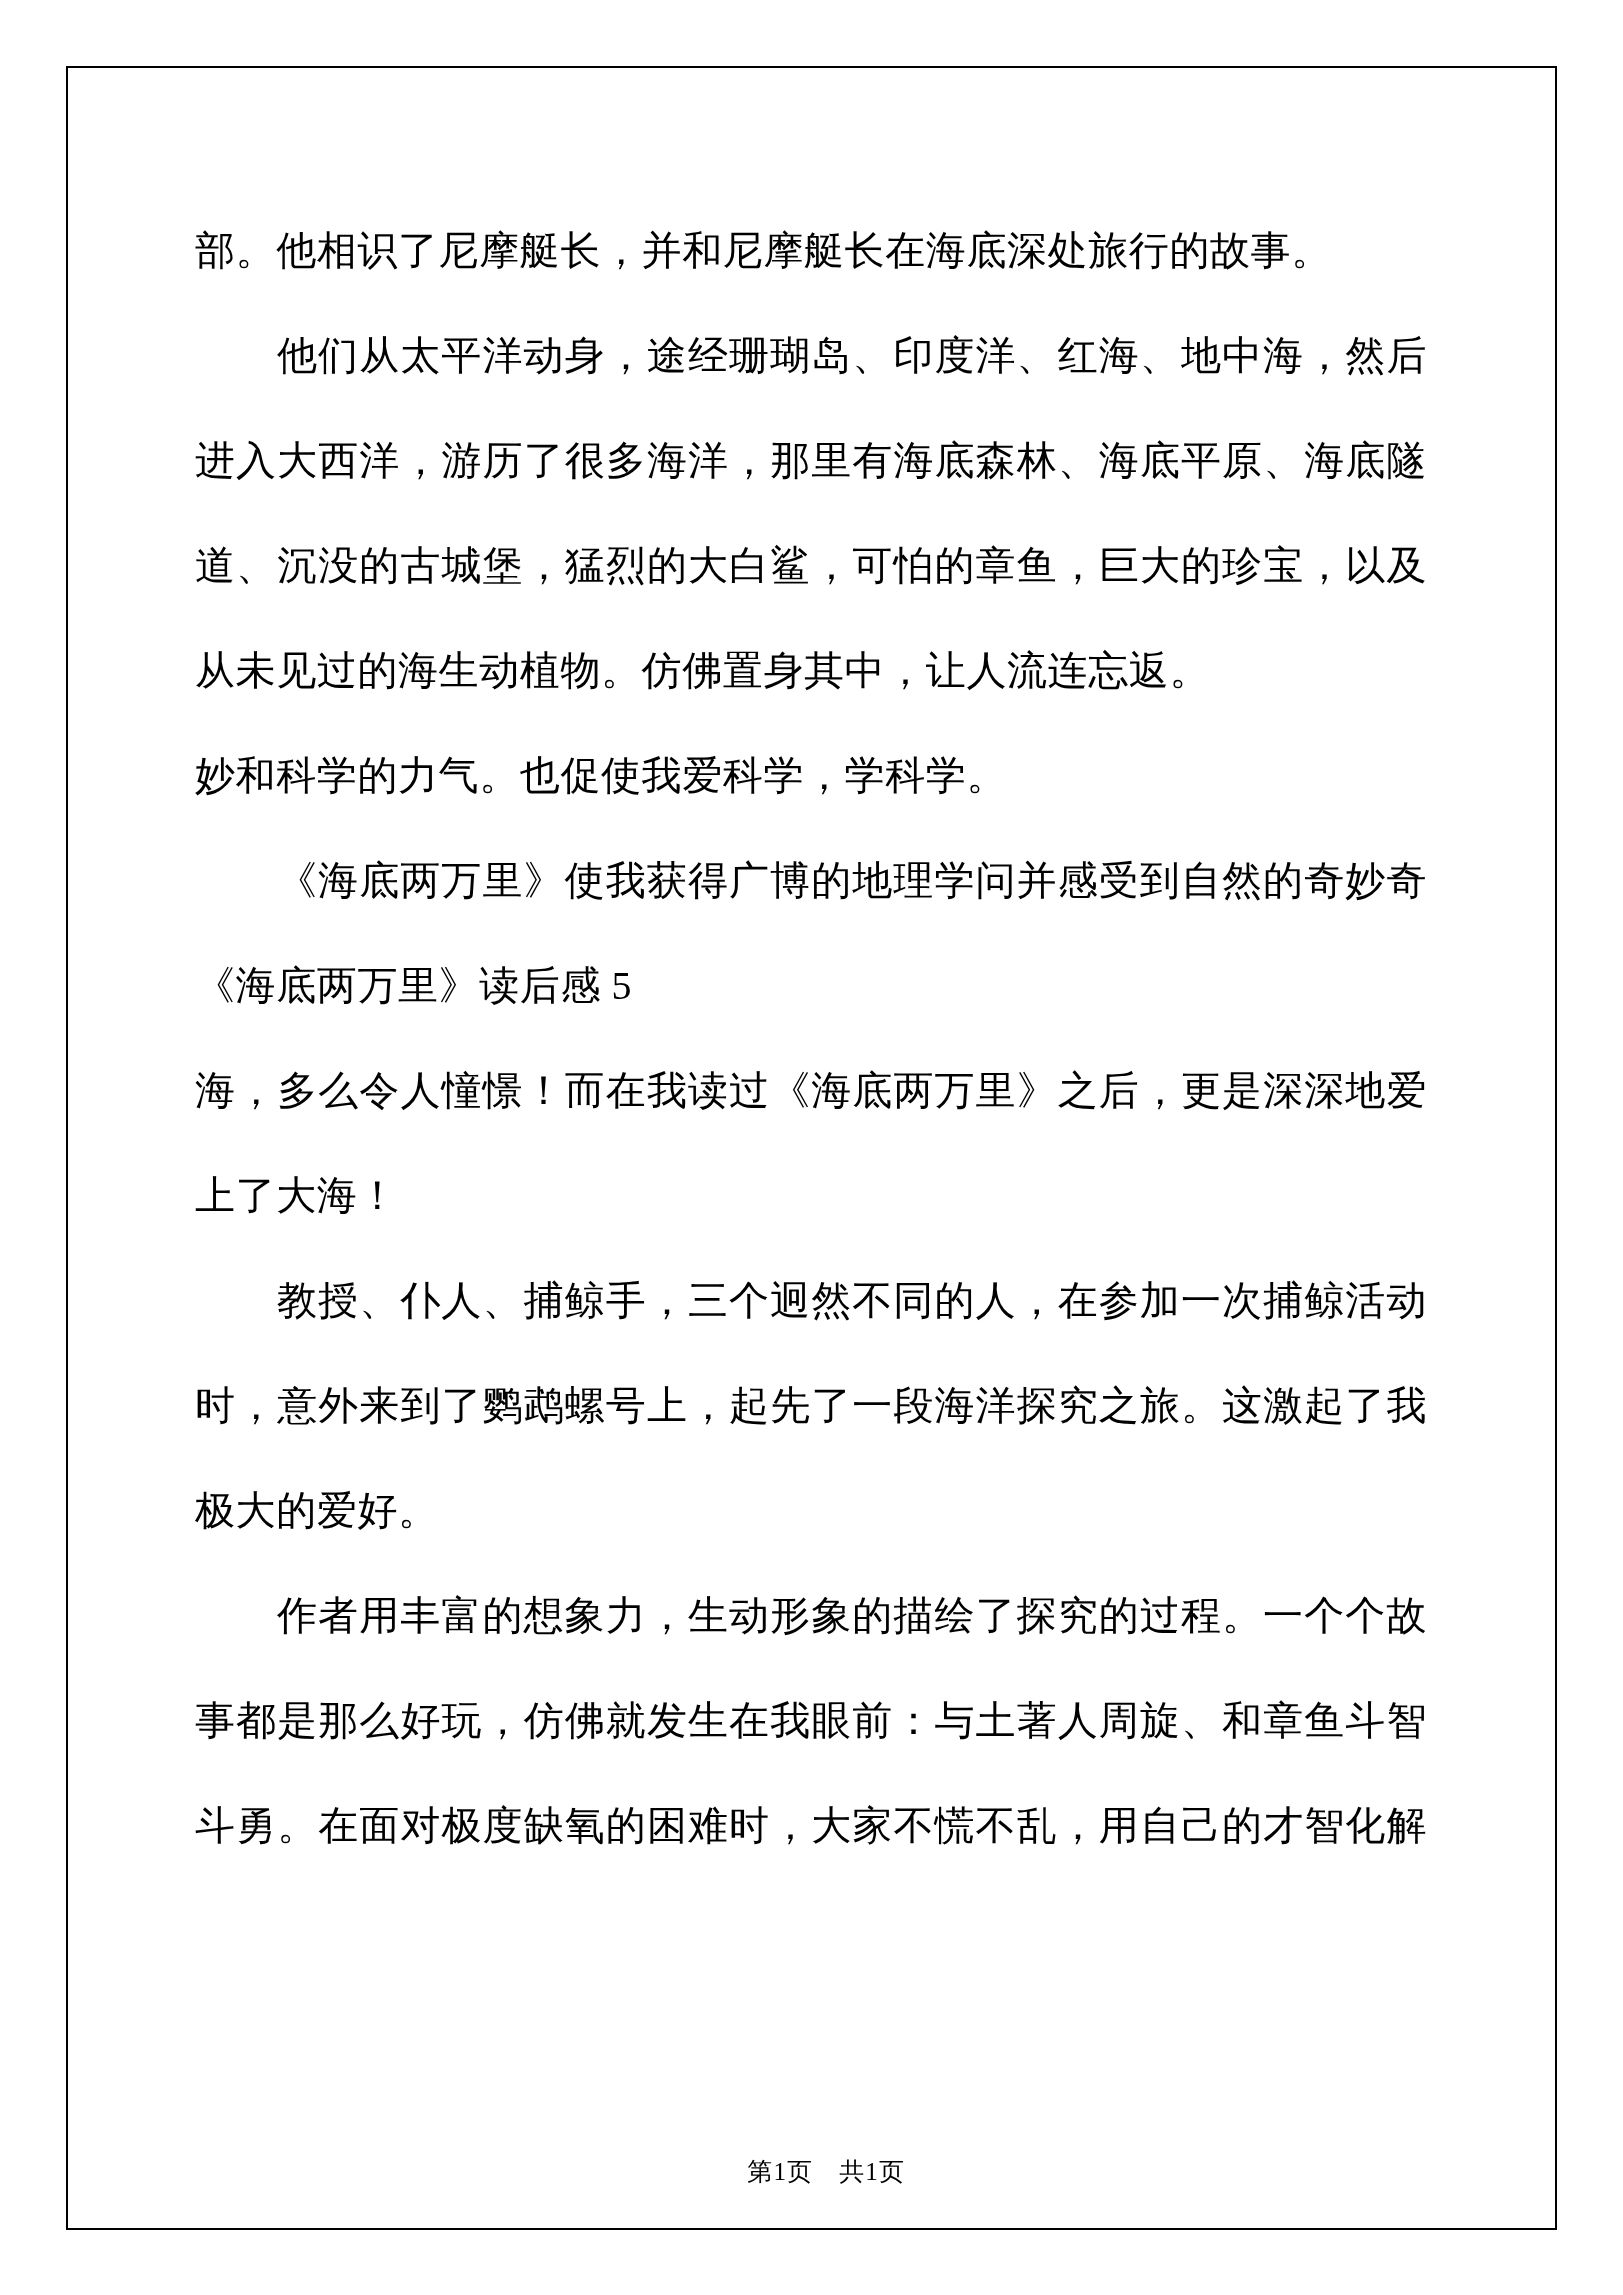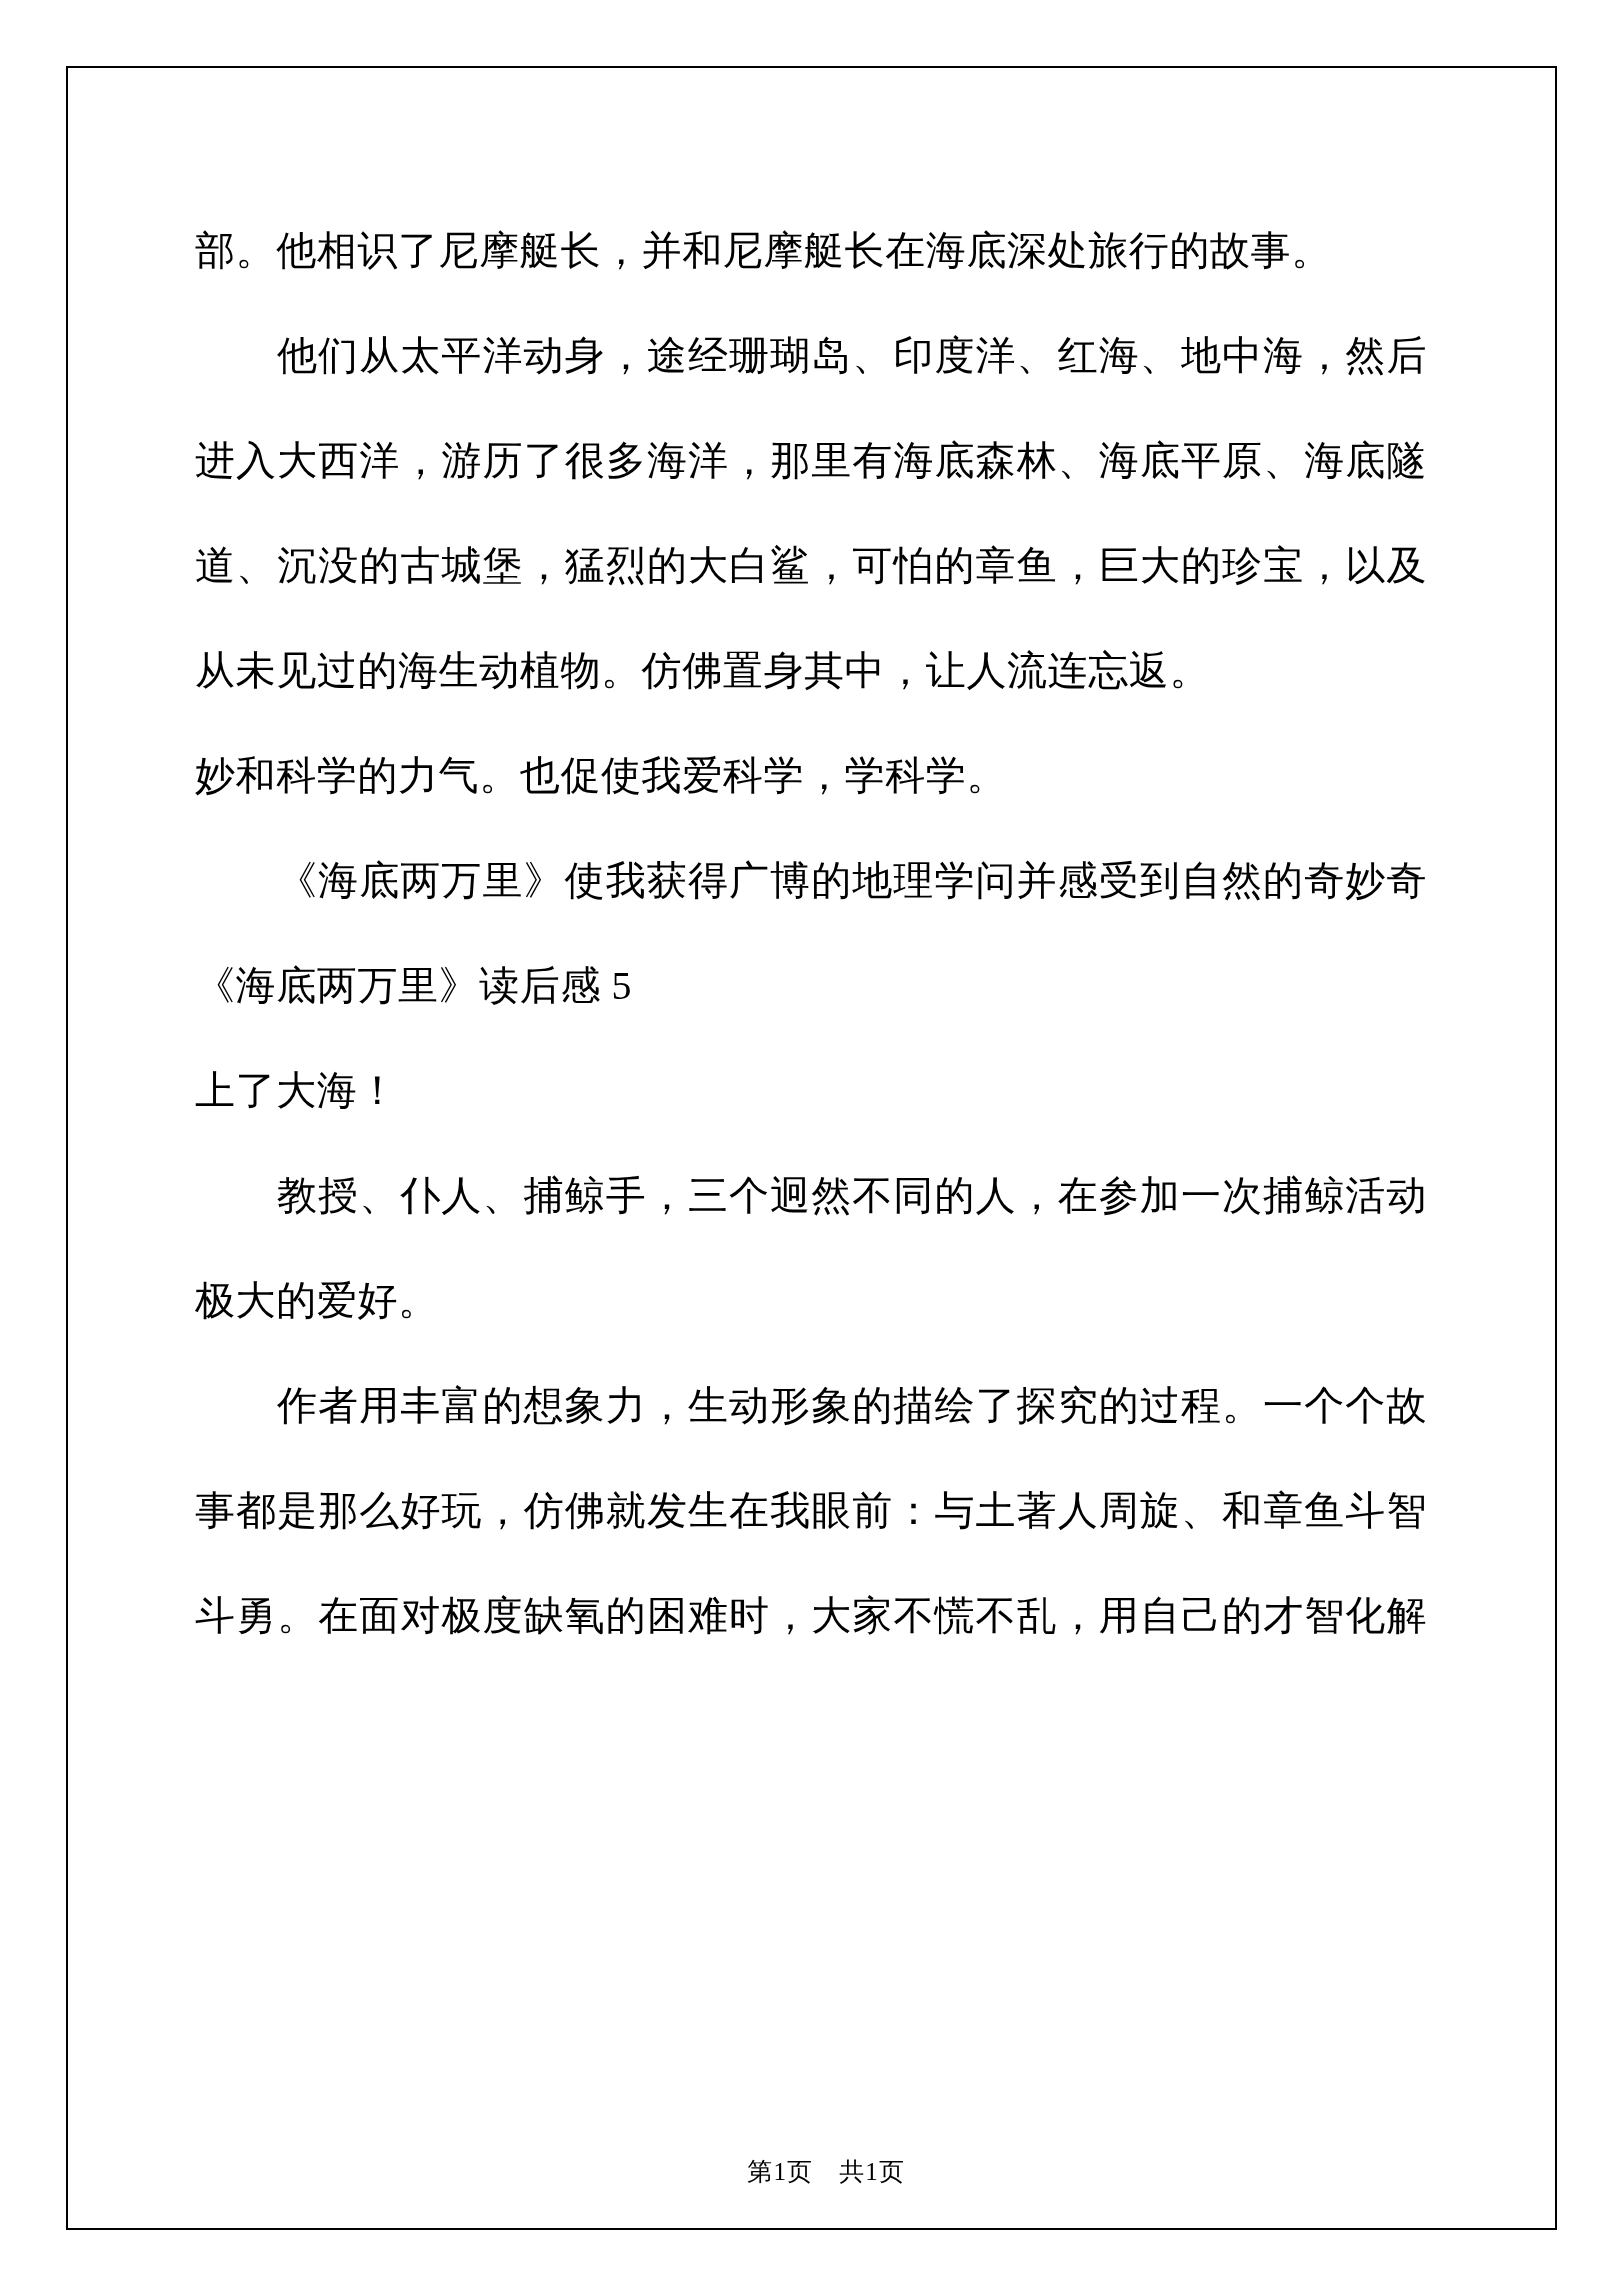--- a/index.html
+++ b/index.html
@@ -66,22 +66,24 @@
   <div class="frame"></div>
   <div class="text-block" id="body-text">
       <div class="line">部。他相识了尼摩艇长，并和尼摩艇长在海底深处旅行的故事。</div>
       <div class="line indent justify">他们从太平洋动身，途经珊瑚岛、印度洋、红海、地中海，然后</div>
       <div class="line justify">进入大西洋，游历了很多海洋，那里有海底森林、海底平原、海底隧</div>
       <div class="line justify">道、沉没的古城堡，猛烈的大白鲨，可怕的章鱼，巨大的珍宝，以及</div>
       <div class="line">从未见过的海生动植物。仿佛置身其中，让人流连忘返。</div>
       <div class="line">妙和科学的力气。也促使我爱科学，学科学。</div>
       <div class="line indent justify">《海底两万里》使我获得广博的地理学问并感受到自然的奇妙奇</div>
       <div class="line">《海底两万里》读后感 5</div>
+      <div class="line justify">海，多么令人憧憬！而在我读过《海底两万里》之后，更是深深地爱</div>
       <div class="line">上了大海！</div>
       <div class="line indent justify">教授、仆人、捕鲸手，三个迥然不同的人，在参加一次捕鲸活动</div>
+      <div class="line justify">时，意外来到了鹦鹉螺号上，起先了一段海洋探究之旅。这激起了我</div>
       <div class="line">极大的爱好。</div>
       <div class="line indent justify">作者用丰富的想象力，生动形象的描绘了探究的过程。一个个故</div>
       <div class="line justify">事都是那么好玩，仿佛就发生在我眼前：与土著人周旋、和章鱼斗智</div>
       <div class="line justify">斗勇。在面对极度缺氧的困难时，大家不慌不乱，用自己的才智化解</div>
     </div>
   <div class="footer">
     <span>第1页　共1页</span>
   </div>
 </div>
 

